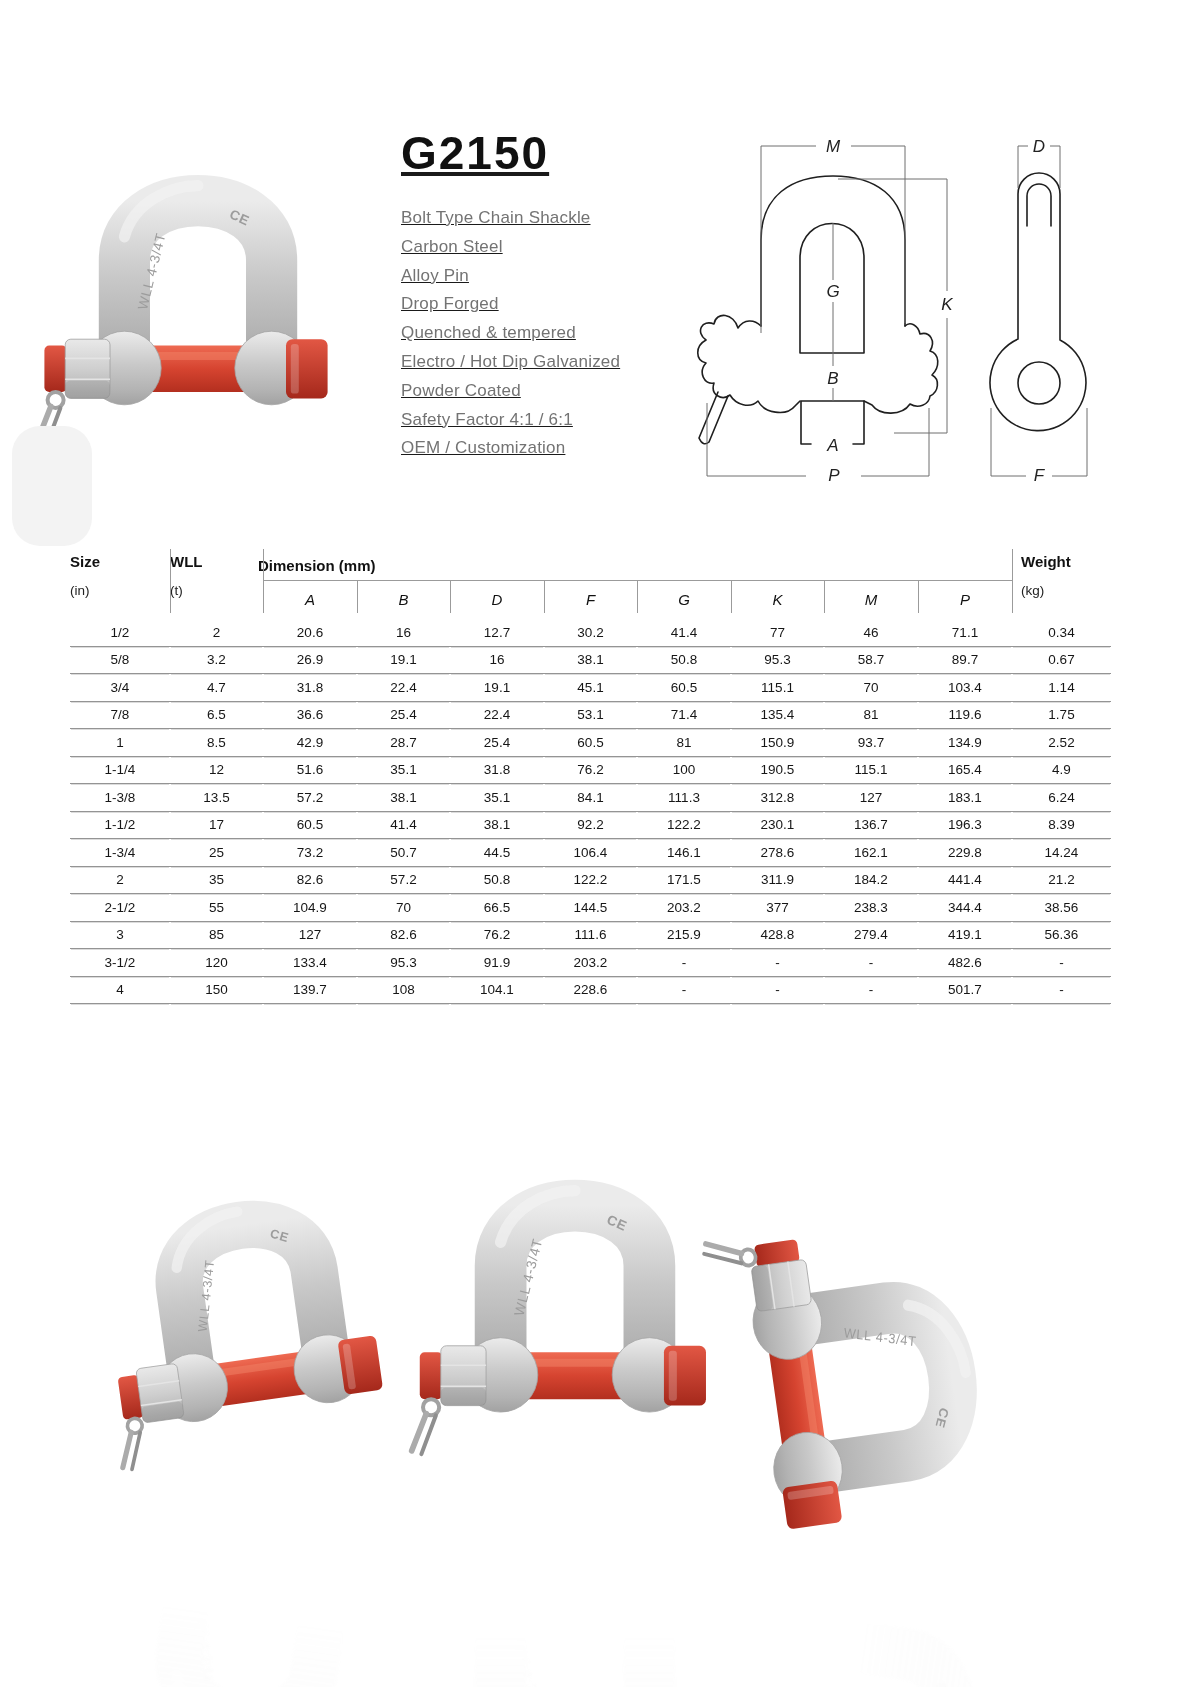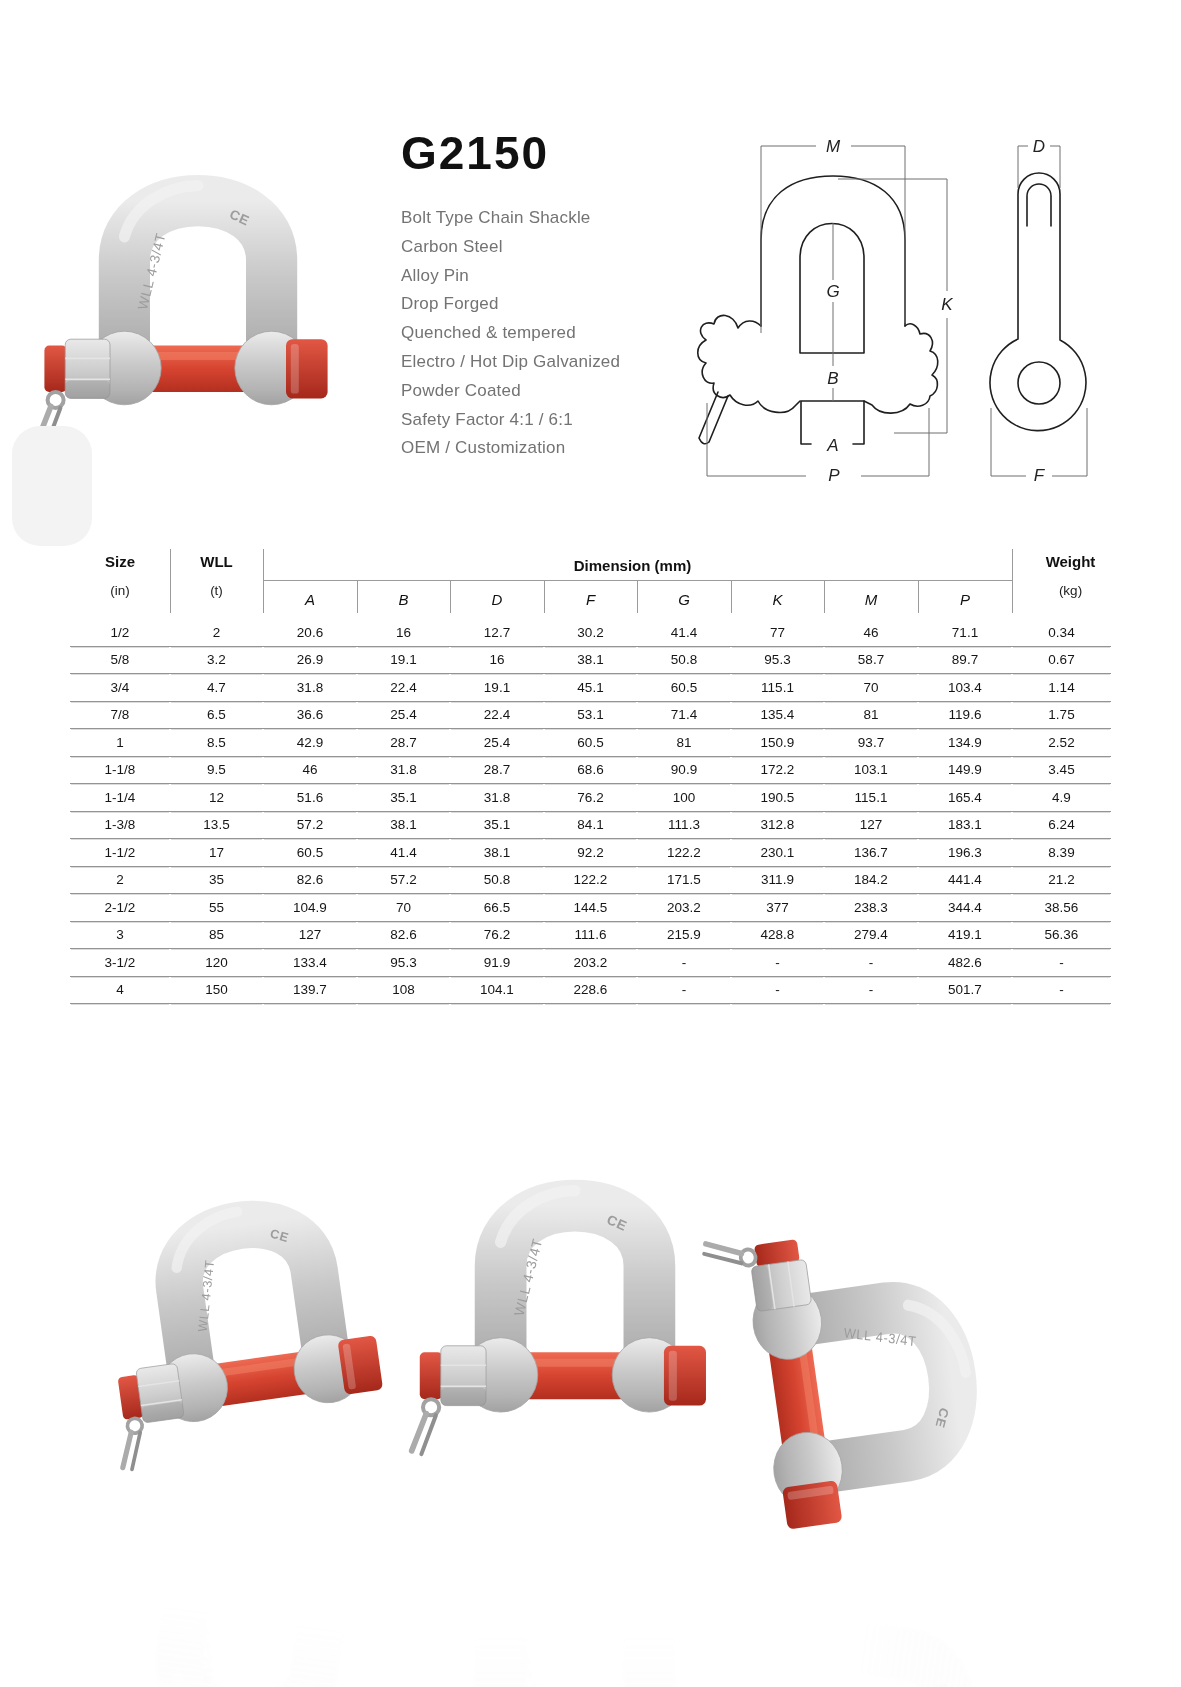--- a/index.html
+++ b/index.html
@@ -6,34 +6,34 @@
   .page {
     position:relative; width:1181px; height:1687px; background:#ffffff;
     font-family:"Liberation Sans", sans-serif; color:#1a1a1a; overflow:hidden;
   }
 
   
   .photo-main { position:absolute; left:30px; top:96px; width:340px; height:380px; }
   .soft-blob { position:absolute; left:-18px; top:330px; width:80px; height:120px;
                background:#f3f3f3; border-radius:28px; }
 
-  .titleblock { position:absolute; left:401px; top:126px; width:250px; }
+  .titleblock { position:absolute; left:401px; top:126px; width:250px;text-decoration:underline; }
   .product-title { margin:0; font-size:46px; font-weight:600; letter-spacing:2px; color:#111; }
   .feature-list { list-style:none; margin:24px 0 0 0; padding:0; }
   .feature-list li { font-size:17px; line-height:28.8px; color:#737373; letter-spacing:.2px; white-space:nowrap; }
 
   .drawing { position:absolute; left:648px; top:108px; width:480px; height:390px; }
   .drawing svg { display:block; }
   .dim-label { font-family:"Liberation Sans",sans-serif; font-style:italic; font-size:17px; fill:#222; }
   .sketch { stroke:#1f1f1f; stroke-width:1.6; fill:none; stroke-linejoin:round; stroke-linecap:round; }
   .dimline { stroke:#6e6e6e; stroke-width:1; fill:none; }
 
   
   .spec { position:absolute; left:70px; top:505px; width:1041px; height:530px; }
-  .spec .hdr-cell { position:absolute; text-align:center; }
+  .spec .hdr-cell { position:absolute; text-align:left; }
   .hdr-main { font-weight:bold; font-size:15px; color:#111; display:block; }
   .hdr-unit { font-weight:normal; font-size:13.5px; color:#222; display:block; margin-top:13px; }
   .dim-letter { position:absolute; top:82px; height:26px; line-height:26px;
                 text-align:center; font-style:italic; font-size:15px; color:#111; }
   .vl { position:absolute; width:1px; background:#9b9b9b; }
   .vl-long { top:44px; height:64px; }
   .vl-short { top:75px; height:33px; }
   .hl-group { position:absolute; left:193px; width:749px; top:75px; height:1px; background:#9b9b9b; }
 
   table.data { position:absolute; left:0; top:114px; width:1041px;
@@ -263,33 +263,20 @@
             <td>28.7</td>
             <td>25.4</td>
             <td>60.5</td>
             <td>81</td>
             <td>150.9</td>
             <td>93.7</td>
             <td>134.9</td>
             <td>2.52</td>
           </tr>
           <tr>
-            <td>1-1/8</td>
-            <td>9.5</td>
-            <td>46</td>
-            <td>31.8</td>
-            <td>28.7</td>
-            <td>68.6</td>
-            <td>90.9</td>
-            <td>172.2</td>
-            <td>103.1</td>
-            <td>149.9</td>
-            <td>3.45</td>
-          </tr>
-          <tr>
             <td>1-1/4</td>
             <td>12</td>
             <td>51.6</td>
             <td>35.1</td>
             <td>31.8</td>
             <td>76.2</td>
             <td>100</td>
             <td>190.5</td>
             <td>115.1</td>
             <td>165.4</td>
@@ -313,20 +300,33 @@
             <td>17</td>
             <td>60.5</td>
             <td>41.4</td>
             <td>38.1</td>
             <td>92.2</td>
             <td>122.2</td>
             <td>230.1</td>
             <td>136.7</td>
             <td>196.3</td>
             <td>8.39</td>
+          </tr>
+          <tr>
+            <td>1-3/4</td>
+            <td>25</td>
+            <td>73.2</td>
+            <td>50.7</td>
+            <td>44.5</td>
+            <td>106.4</td>
+            <td>146.1</td>
+            <td>278.6</td>
+            <td>162.1</td>
+            <td>229.8</td>
+            <td>14.24</td>
           </tr>
           <tr>
             <td>2</td>
             <td>35</td>
             <td>82.6</td>
             <td>57.2</td>
             <td>50.8</td>
             <td>122.2</td>
             <td>171.5</td>
             <td>311.9</td>

